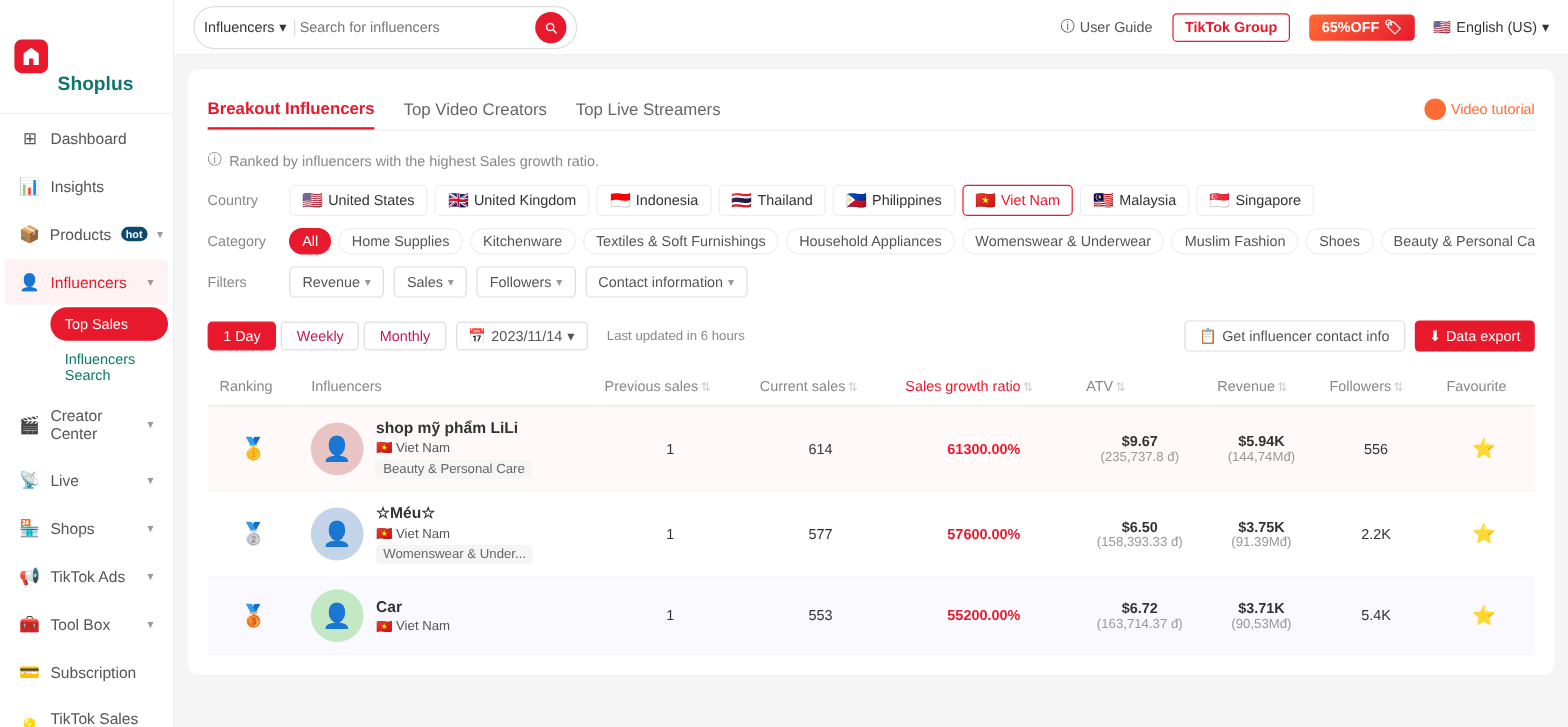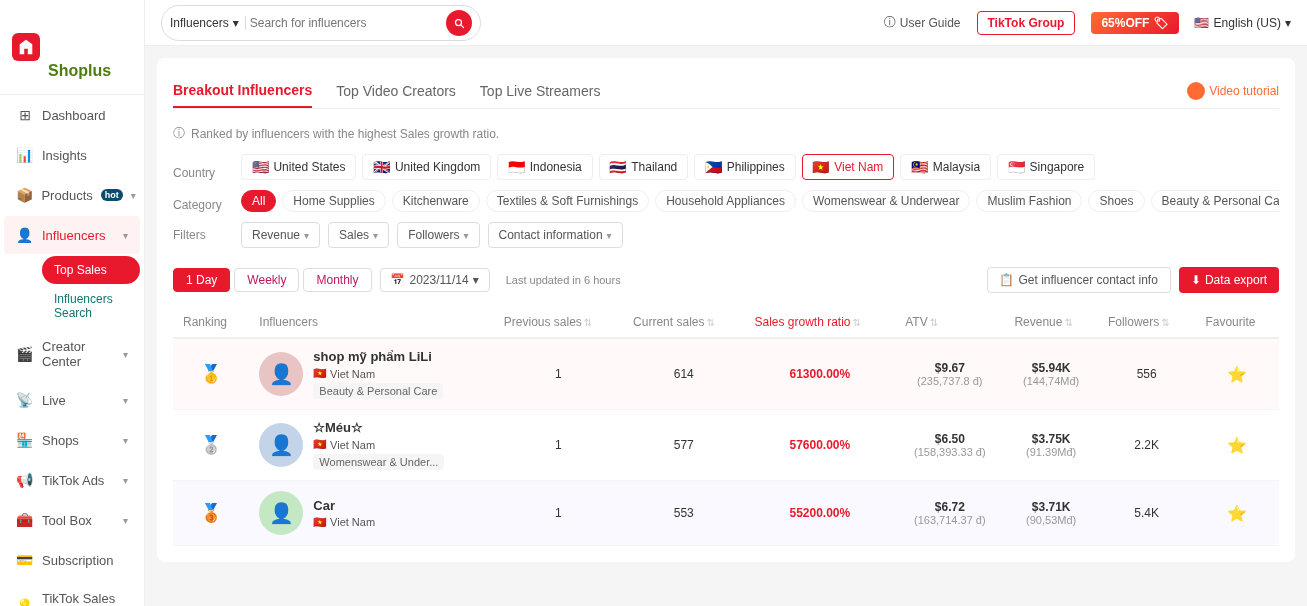--- a/index.html
+++ b/index.html
@@ -3,21 +3,21 @@
   <meta charset="utf-8">
   <style>
     * { box-sizing: border-box; margin: 0; padding: 0; }
     body { font-family: -apple-system, BlinkMacSystemFont, 'Segoe UI', sans-serif; font-size: 13px; background: #f5f5f5; color: #333; display: flex; height: 606px; overflow: hidden; }
 
     
     .sidebar { width: 145px; background: #fff; border-right: 1px solid #eee; display: flex; flex-direction: column; flex-shrink: 0; height: 100%; overflow-y: auto; }
     .sidebar-logo { display: flex; align-items: center; padding: 14px 12px; gap: 8px; border-bottom: 1px solid #f0f0f0; }
     .sidebar-logo-icon { width: 28px; height: 28px; background: #e8192c; border-radius: 6px; display: flex; align-items: center; justify-content: center; }
     .sidebar-logo-icon svg { fill: white; width: 18px; height: 18px; }
-    .sidebar-logo-text { font-weight: 700; font-size: 16px; color: #4d7c0f; margin-top: 48px; }
+    .sidebar-logo-text { font-weight: 700; font-size: 16px; color: #0f766e; margin-top: 48px; }
     .sidebar-item { display: flex; align-items: center; padding: 10px 12px; cursor: pointer; gap: 8px; color: #555; font-size: 13px; border-radius: 4px; margin: 1px 4px; }
     .sidebar-item.active { color: #e8192c; background: #fef2f2; }
     .sidebar-item-icon { width: 18px; height: 18px; display: flex; align-items: center; justify-content: center; font-size: 14px; }
     .sidebar-item-label { flex: 1; }
     .sidebar-item-arrow { font-size: 10px; color: #999; }
     .sidebar-badge { background: #0c4a6e; color: white; font-size: 9px; padding: 1px 4px; border-radius: 8px; font-weight: 700; }
     .sidebar-sub { padding-left: 38px; }
     .sidebar-sub-item { padding: 7px 12px; cursor: pointer; color: #0f766e; font-size: 12px; border-radius: 4px; margin: 1px 4px; }
     .sidebar-sub-item.active { background: #e8192c; color: white; border-radius: 20px; }
 
@@ -53,21 +53,21 @@
     .tab { padding: 8px 0; font-size: 14px; cursor: pointer; color: #666; position: relative; white-space: nowrap; }
     .tab.active { color: #e8192c; font-weight: 600; border-bottom: 2px solid #e8192c; }
     .tab-actions { margin-left: auto; display: flex; align-items: center; gap: 8px; }
     .video-tutorial { display: flex; align-items: center; gap: 4px; color: #ff6b35; font-size: 12px; cursor: pointer; }
     .video-icon { width: 18px; height: 18px; background: #ff6b35; border-radius: 50%; display: flex; align-items: center; justify-content: center; }
 
     
     .info-row { display: flex; align-items: center; gap: 6px; color: #888; font-size: 12px; margin-bottom: 12px; }
 
     
-    .filter-row { display: flex; align-items: flex-end; gap: 8px; margin-bottom: 10px; }
+    .filter-row { display: flex; align-items: center; gap: 8px; margin-bottom: 10px; }
     .filter-label { color: #888; font-size: 12px; width: 60px; flex-shrink: 0; }
     .country-btn { display: flex; align-items: center; gap: 4px; padding: 4px 10px; border: 1px solid #eee; border-radius: 4px; font-size: 12px; cursor: pointer; background: #fff; }
     .country-btn.active { border-color: #e8192c; color: #e8192c; }
     .country-flag { font-size: 14px; }
     .category-scroll { display: flex; align-items: center; gap: 6px; overflow-x: auto; flex: 1; }
     .cat-btn { padding: 3px 10px; border: 1px solid #eee; border-radius: 20px; font-size: 12px; cursor: pointer; background: #fff; white-space: nowrap; color: #555; }
     .cat-btn.active { background: #e8192c; color: white; border-color: #e8192c; }
 
     
     .filters-row { display: flex; align-items: center; gap: 8px; margin-bottom: 12px; }

